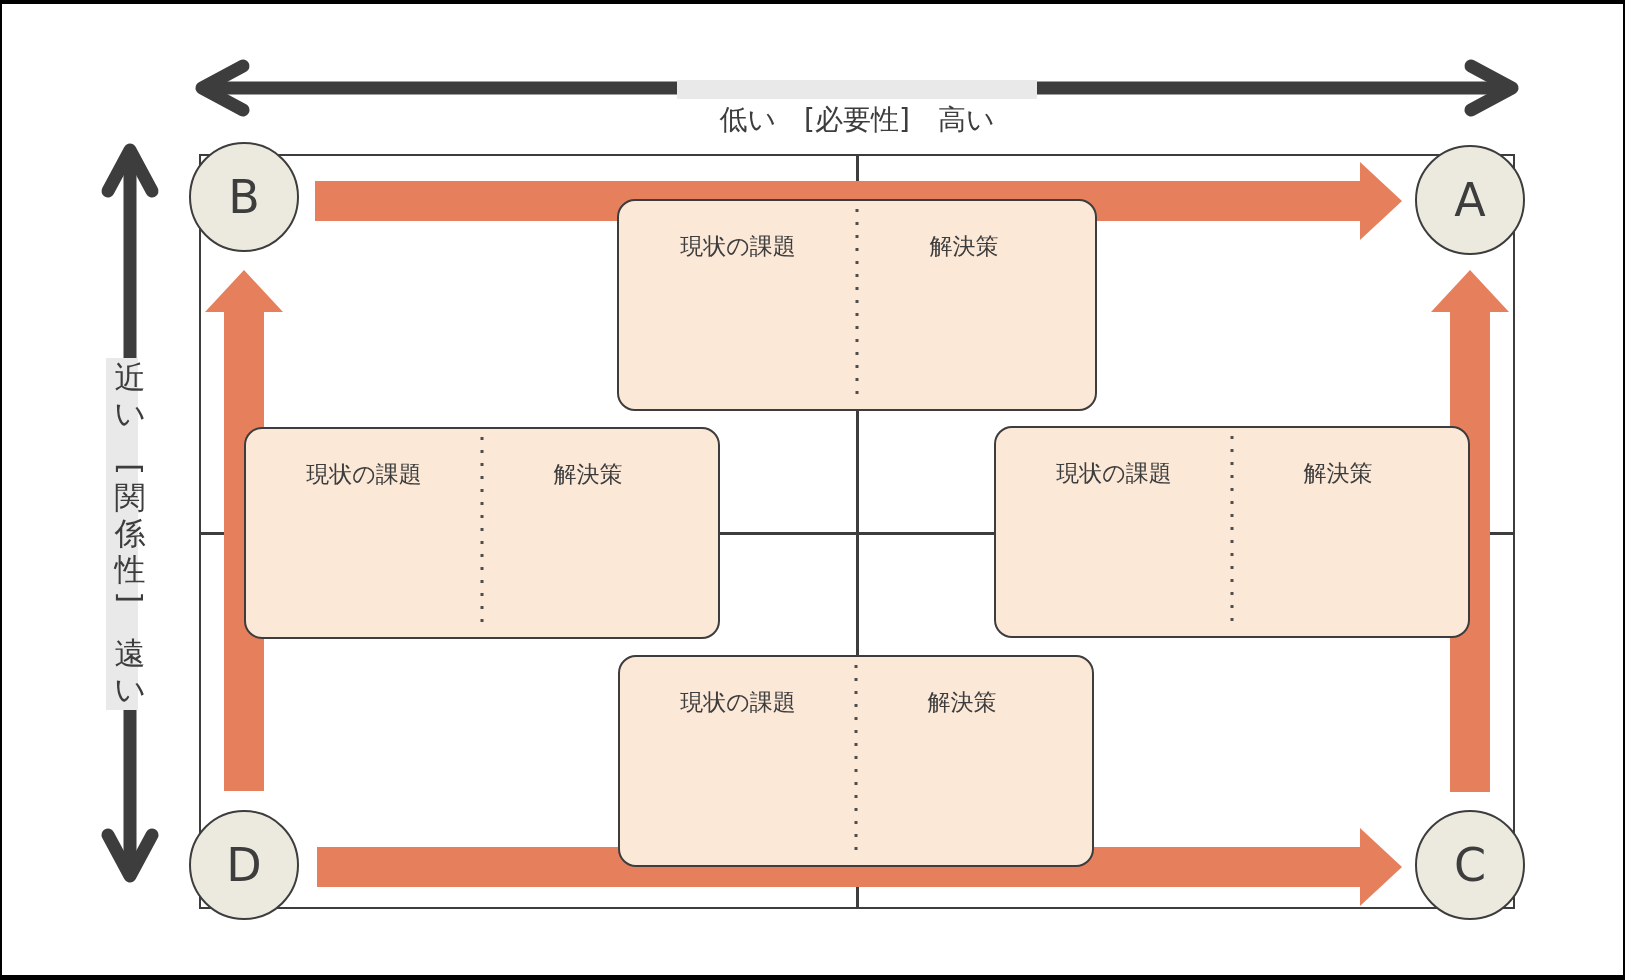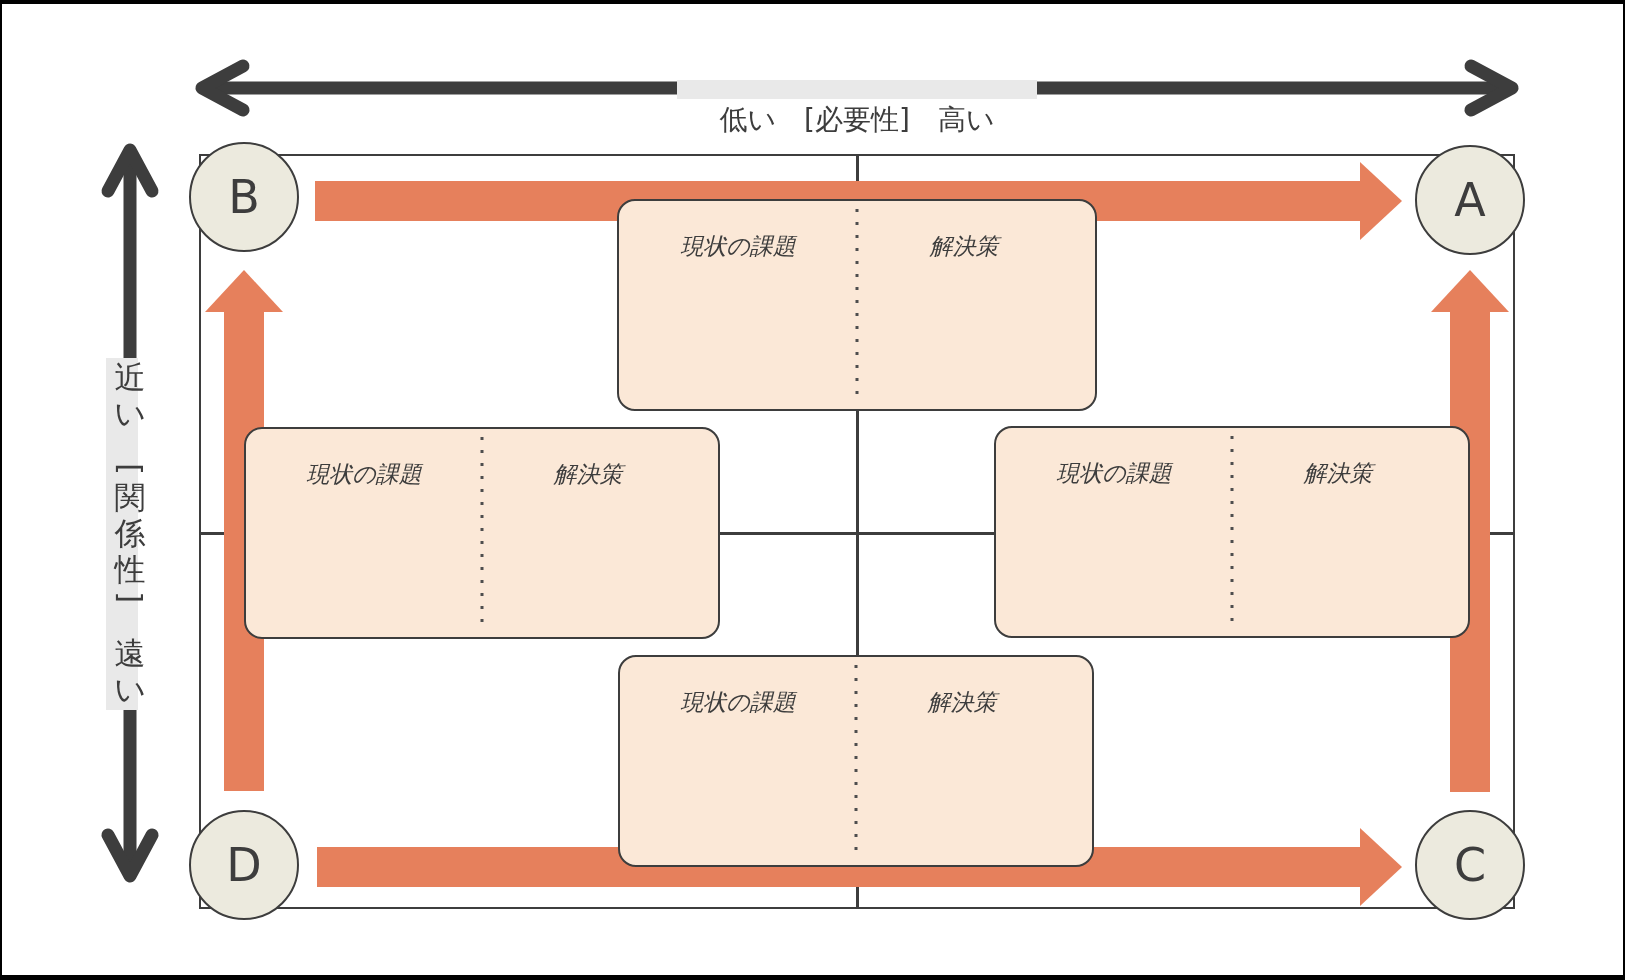--- a/index.html
+++ b/index.html
@@ -47,21 +47,21 @@
   .matrix .hline{position:absolute;left:0;top:376px;width:100%;height:2.5px;background:var(--ink);}
   
   .oarrow{position:absolute;z-index:3;}
   .shaft{position:absolute;background:var(--orange);}
   .tri{position:absolute;width:0;height:0;}
   .tri-right{border-top:39px solid transparent;border-bottom:39px solid transparent;border-left:42px solid var(--orange);}
   .tri-up{border-left:39px solid transparent;border-right:39px solid transparent;border-bottom:42px solid var(--orange);}
   
   .card{
     position:absolute;background:var(--card-fill);
-    border:2.5px solid var(--ink);border-radius:18px;z-index:4;font-style:italic;
+    border:2.5px solid var(--ink);border-radius:18px;z-index:4;
   }
   .card .divider{
     position:absolute;left:50%;top:8px;bottom:8px;width:3px;transform:translateX(-50%);
     background-image:repeating-linear-gradient(to bottom,var(--dot) 0 3px,transparent 3px 13px);
   }
   .card .half-label{
     position:absolute;top:32px;width:50%;text-align:center;
     font-size:23px;line-height:26px;color:var(--ink);white-space:nowrap;
   }
   .card .half-label.left{left:0;}

